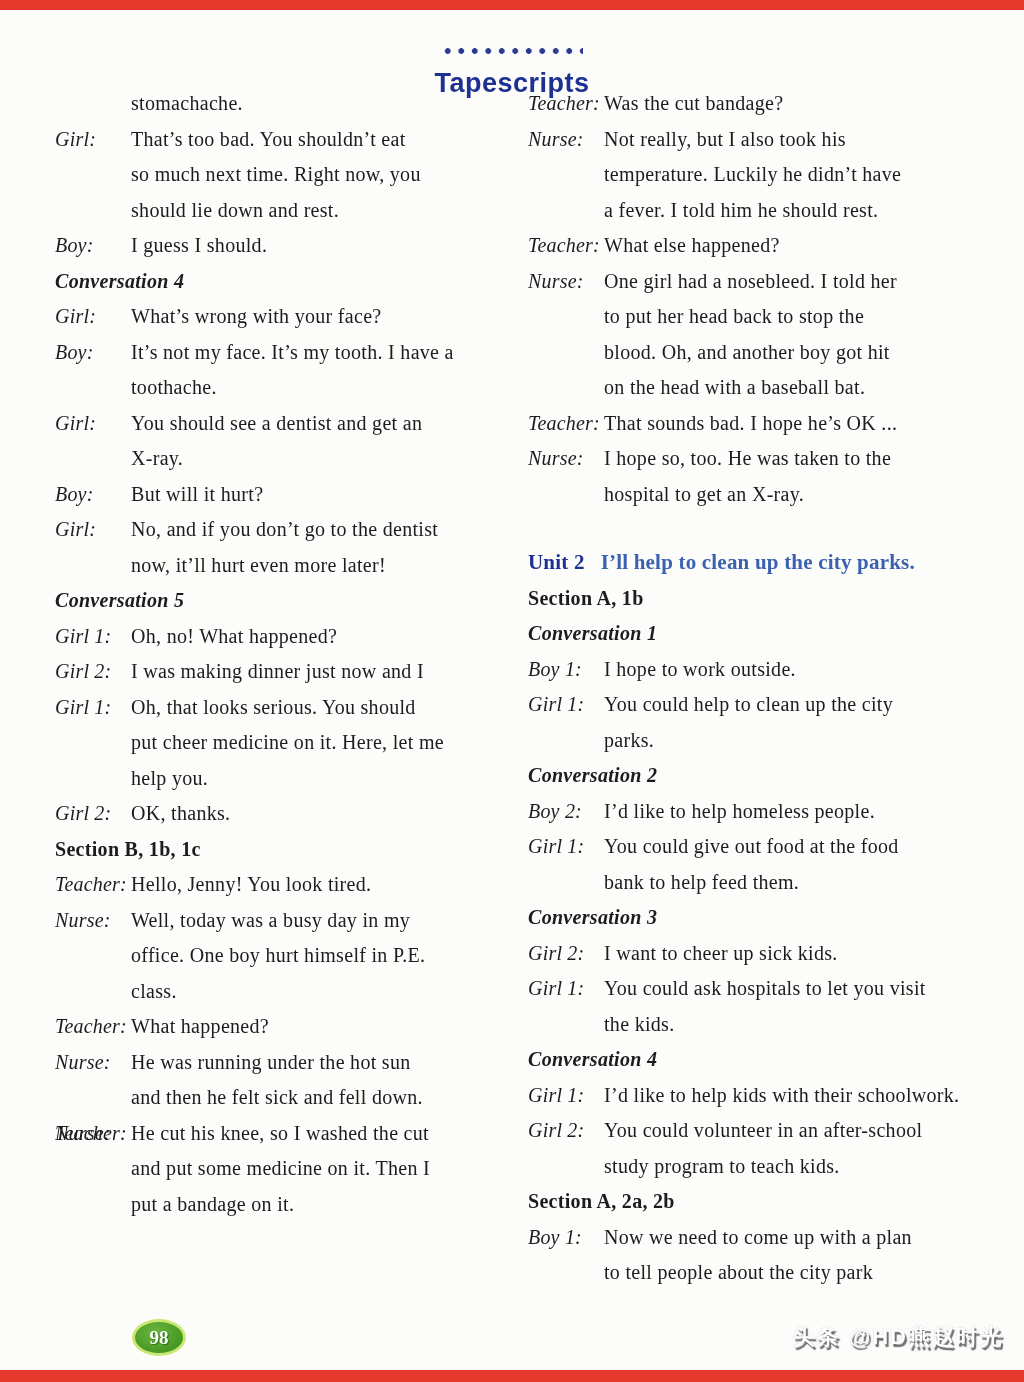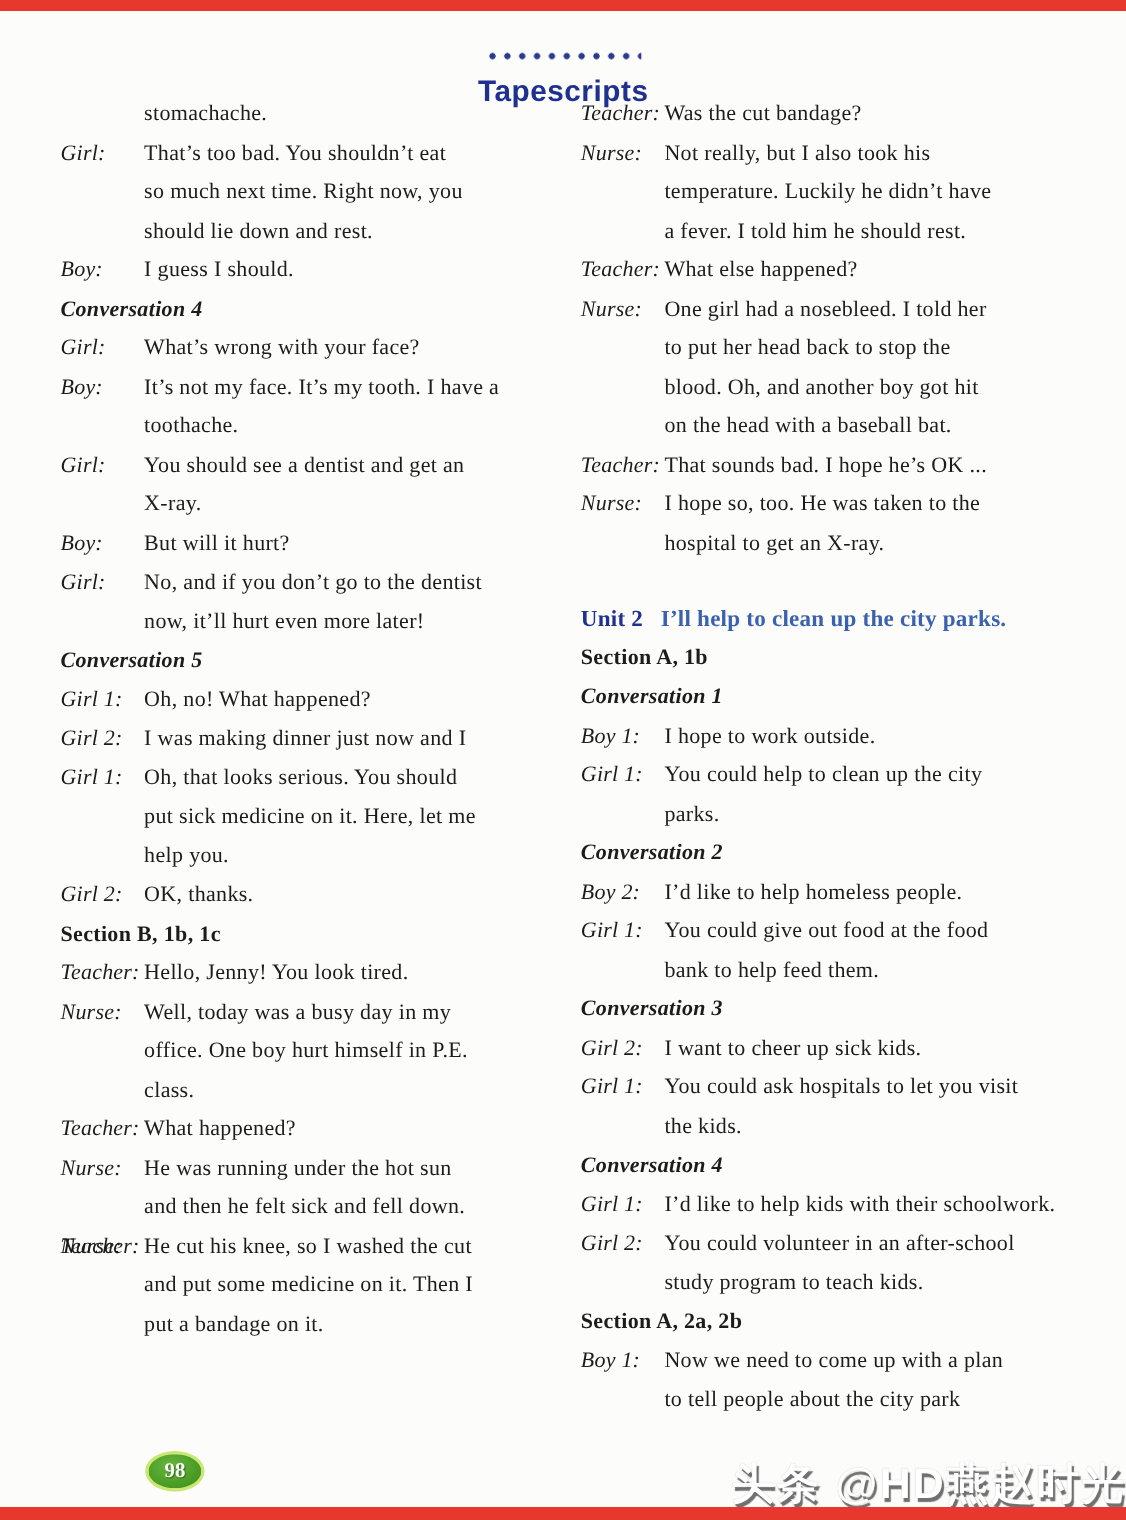--- a/index.html
+++ b/index.html
@@ -52,22 +52,22 @@
     border-radius:50%; box-sizing:border-box;
     background:radial-gradient(ellipse at 42% 35%, #6ab540 0%, #4d9f27 55%, #3d8a1e 100%);
     border:3px solid var(--badge_border,#cbe773);
     display:flex; align-items:center; justify-content:center;
   }
   .page-badge span {
     font-family:"Liberation Serif", serif; font-weight:bold; font-size:19px;
     color:#ffffff; text-shadow:1px 1px 1px #2e6b12;
   }
   .watermark {
-    position:absolute; right:0; top:1322px;
-    font-family:"Liberation Sans", sans-serif; font-weight:bold; font-size:39px;
+    position:absolute; right:20px; top:1322px;
+    font-family:"Liberation Sans", sans-serif; font-weight:bold; font-size:22px;
     color:#ffffff; letter-spacing:2px; white-space:nowrap;
     text-shadow:2px 3px 1px rgba(95,95,95,0.9), 0 0 1px rgba(140,140,140,0.6);
   }
 </style>
 </head>
 <body>
 
 <div class="page">
   <div class="bar bar-top"></div>
 
@@ -124,21 +124,21 @@
         <span class="speaker">Girl 1:</span>
         <div class="line">Oh, no! What happened?</div>
       </div>
       <div class="row dialogue">
         <span class="speaker">Girl 2:</span>
         <div class="line">I was making dinner just now and I</div>
       </div>
       <div class="row dialogue">
         <span class="speaker">Girl 1:</span>
         <div class="line">Oh, that looks serious. You should</div>
-        <div class="line">put sick medicine on it. Here, let me</div>
+        <div class="line">put cheer medicine on it. Here, let me</div>
         <div class="line">help you.</div>
       </div>
       <div class="row dialogue">
         <span class="speaker">Girl 2:</span>
         <div class="line">OK, thanks.</div>
       </div>
       <div class="row section-heading">
         <div class="heading-line">Section B, 1b, 1c</div>
       </div>
       <div class="row dialogue">

